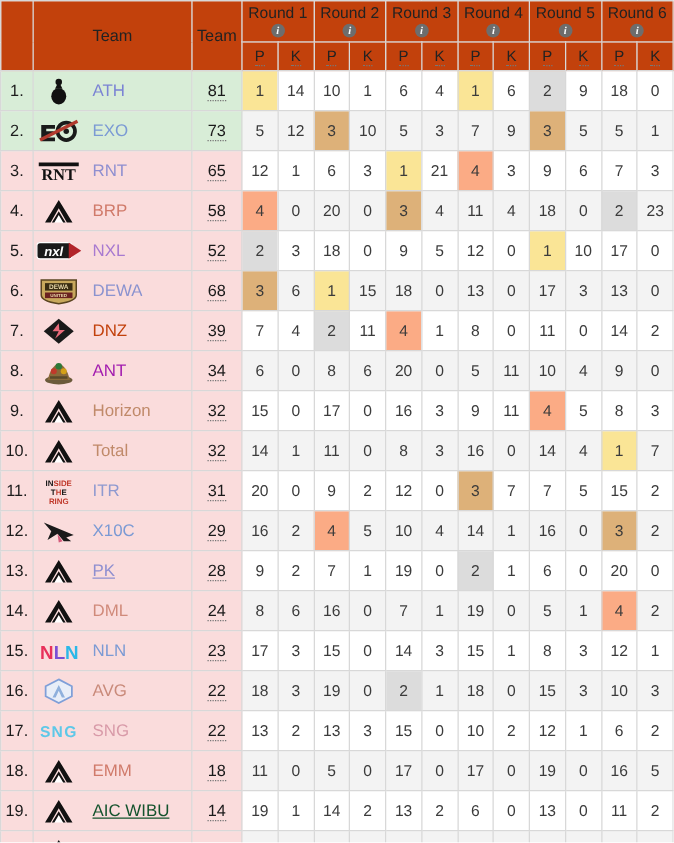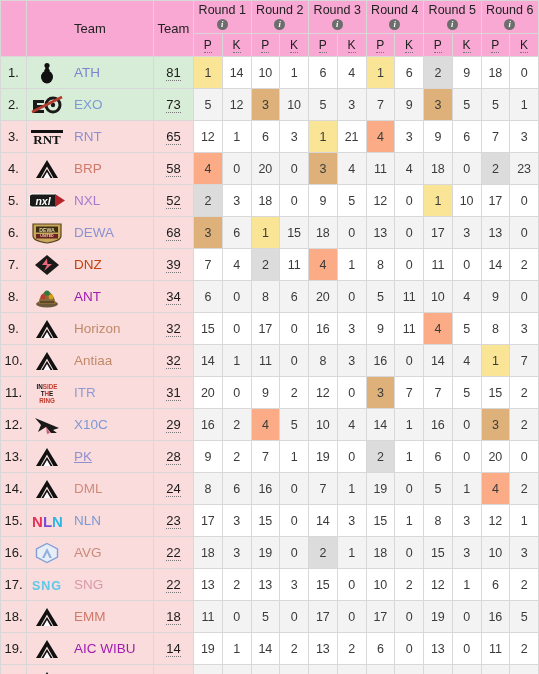--- a/index.html
+++ b/index.html
@@ -20,21 +20,21 @@
     table-layout: fixed;
   }
   table.standings td, table.standings th {
     border: 1px solid #d8d8d8;
     padding: 0;
     font-weight: normal;
   }
 
   
   thead th {
-    background: #f9a8d4;
+    background: #c2410c;
     color: #222;
     font-weight: bold;
     text-align: center;
     font-size: 12.5px;
   }
   th.h-rank { width: 26px; }
   th.h-team { width: 127px; font-size: 13px; }
   th.h-total { width: 40px; font-size: 13px; }
   th.h-round {
     height: 33px;
@@ -427,21 +427,21 @@
           <td class="c-rank">10.</td>
           <td class="c-team">
             <div class="team-wrap">
               <span class="logo">
                 <svg width="26" height="22" viewBox="0 0 26 22">
                   <path d="M13 2 L24 20 L19.5 20 L13 8.5 L6.5 20 L2 20 Z" fill="#111"></path>
                   <path d="M13 12.5 L17 20 L9 20 Z" fill="#fff"></path>
                   <path d="M13 11 L18.5 20 L16.5 20 L13 14 L9.5 20 L7.5 20 Z" fill="#111"></path>
                 </svg>
               </span>
-              <span class="tname" style="color: rgb(192, 138, 106);">Antiaa</span>
+              <span class="tname" style="color: rgb(192, 138, 106);">Total</span>
             </div>
           </td>
           <td class="c-total"><span class="dotu">32</span></td>
           <td class="c-val stripe-b grp-start">14</td>
           <td class="c-val stripe-b">1</td>
           <td class="c-val stripe-b grp-start">11</td>
           <td class="c-val stripe-b">0</td>
           <td class="c-val stripe-b grp-start">8</td>
           <td class="c-val stripe-b">3</td>
           <td class="c-val stripe-b grp-start">16</td>
@@ -675,21 +675,21 @@
           <td class="c-rank">19.</td>
           <td class="c-team">
             <div class="team-wrap">
               <span class="logo">
                 <svg width="26" height="22" viewBox="0 0 26 22">
                   <path d="M13 2 L24 20 L19.5 20 L13 8.5 L6.5 20 L2 20 Z" fill="#111"></path>
                   <path d="M13 12.5 L17 20 L9 20 Z" fill="#fff"></path>
                   <path d="M13 11 L18.5 20 L16.5 20 L13 14 L9.5 20 L7.5 20 Z" fill="#111"></path>
                 </svg>
               </span>
-              <span class="tname" style="color: #a21caf;">AIC WIBU</span>
+              <span class="tname" style="color: #14532d; text-decoration: underline;">AIC WIBU</span>
             </div>
           </td>
           <td class="c-total"><span class="dotu">14</span></td>
           <td class="c-val stripe-a grp-start">19</td>
           <td class="c-val stripe-a">1</td>
           <td class="c-val stripe-a grp-start">14</td>
           <td class="c-val stripe-a">2</td>
           <td class="c-val stripe-a grp-start">13</td>
           <td class="c-val stripe-a">2</td>
           <td class="c-val stripe-a grp-start">6</td>

